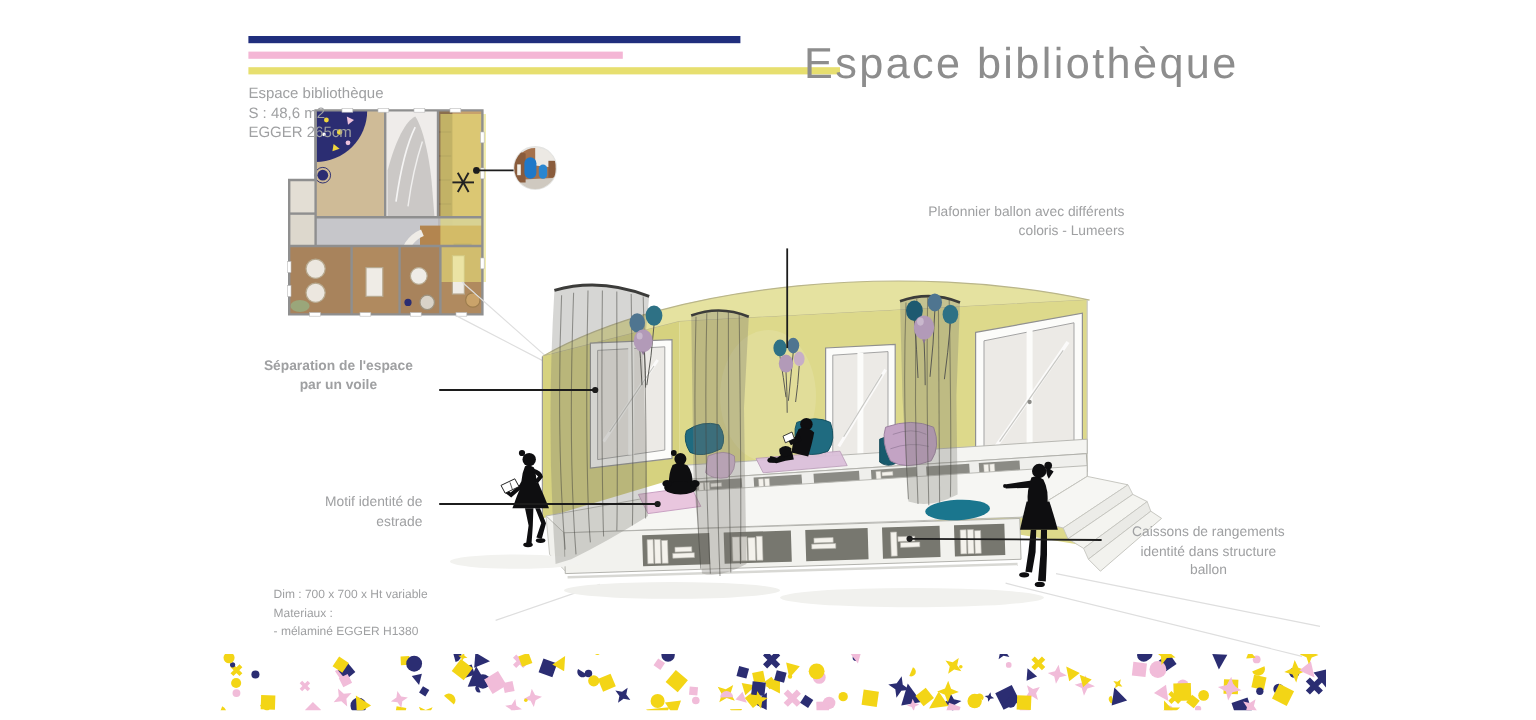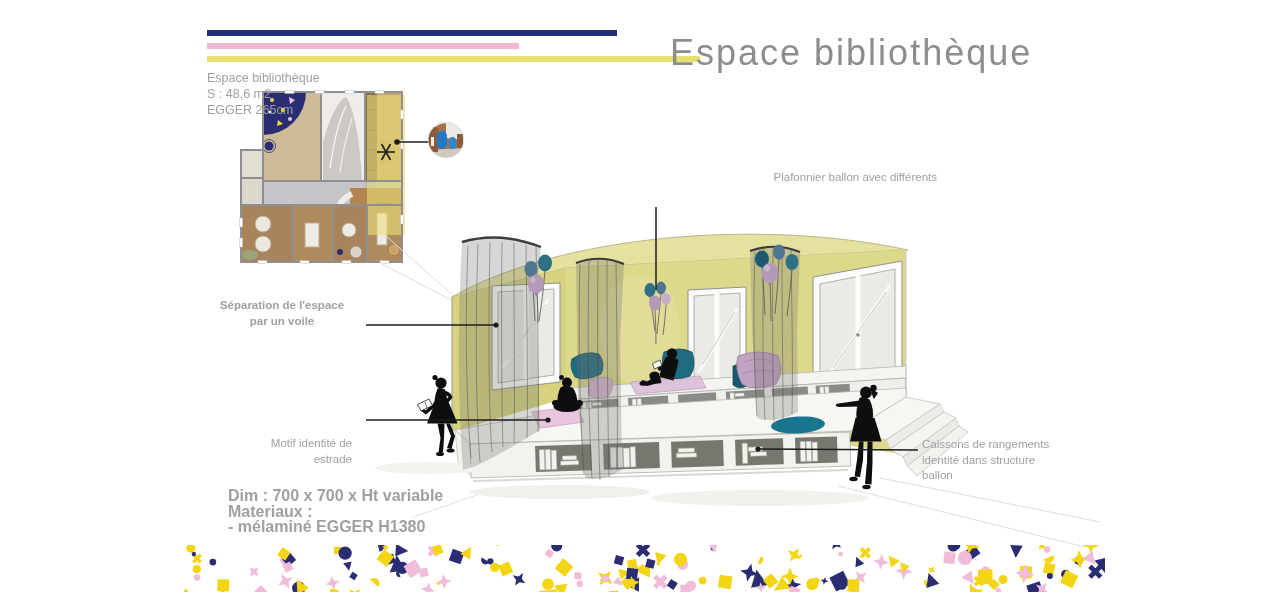--- a/index.html
+++ b/index.html
@@ -13,24 +13,24 @@
   .bar-yellow{width:493px;background:var(--accent-yellow,#e7df6f);margin-bottom:0;}
   .title{position:absolute;left:670px;top:8px;font-size:36px;font-weight:300;
          letter-spacing:2px;color:var(--title-gray,#8d8d8d);white-space:nowrap;}
   .info{position:absolute;left:207px;top:70px;font-size:12.5px;line-height:16px;
         color:var(--text-gray,#a3a4a6);}
   .info span{display:block;}
   .ann{position:absolute;font-size:11.5px;line-height:15.5px;color:var(--text-gray,#a3a4a6);}
   .ann span{display:block;}
   .ann-plaf{left:674px;top:170px;width:215px;text-align:right;margin-left:48px;}
   .ann-sep{left:212px;top:298px;width:140px;text-align:center;font-weight:bold;}
-  .ann-motif{left:212px;top:412px;width:140px;text-align:right;margin-top:24px;}
-  .ann-cais{left:922px;top:437px;width:170px;text-align:left;}
-  .specs{position:absolute;left:228px;top:488px;font-size:16px;line-height:15.5px;
-         color:var(--text-gray,#a3a4a6);font-weight:bold;}
+  .ann-motif{left:212px;top:412px;width:140px;text-align:right;}
+  .ann-cais{left:922px;top:437px;width:170px;text-align:center;}
+  .specs{position:absolute;left:228px;top:488px;font-size:10px;line-height:15.5px;
+         color:var(--text-gray,#a3a4a6);}
   .specs span{display:block;}
   .confetti-wrap{position:absolute;left:180px;top:545px;width:925px;height:47px;overflow:hidden;}
 </style>
 </head>
 <body>
 
 <div class="page">
 
   <svg id="scene" width="1280" height="600" viewBox="0 0 1280 600">
 
@@ -424,20 +424,21 @@
   <h1 class="title">Espace bibliothèque</h1>
 
   <div class="info">
     <span>Espace bibliothèque</span>
     <span>S : 48,6 m2</span>
     <span>EGGER 265cm</span>
   </div>
 
   <div class="ann ann-plaf">
     <span>Plafonnier ballon avec différents</span>
+    <span>coloris - Lumeers</span>
   </div>
 
   <div class="ann ann-sep">
     <span>Séparation de l'espace</span>
     <span>par un voile</span>
   </div>
 
   <div class="ann ann-motif">
     <span>Motif identité de</span>
     <span>estrade</span>

